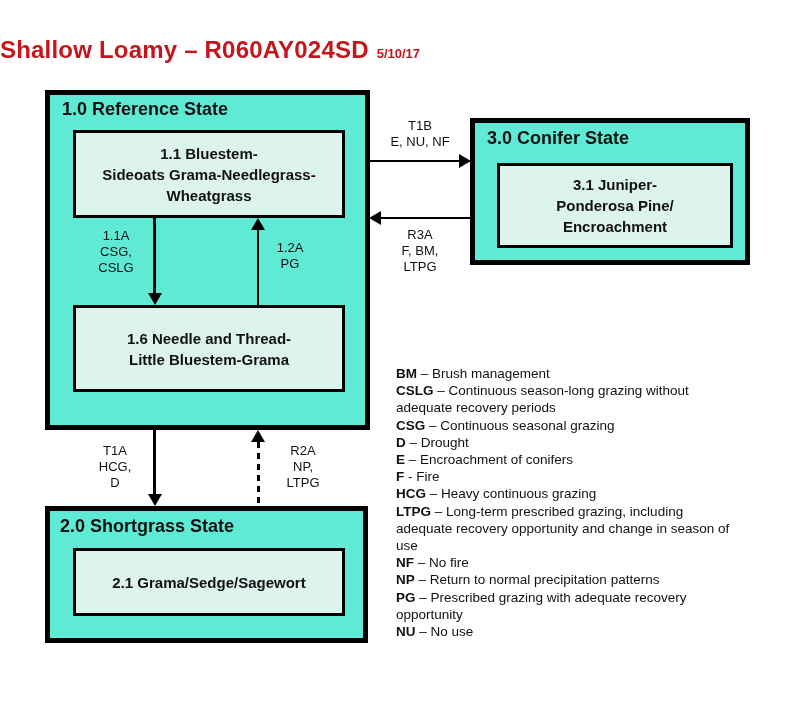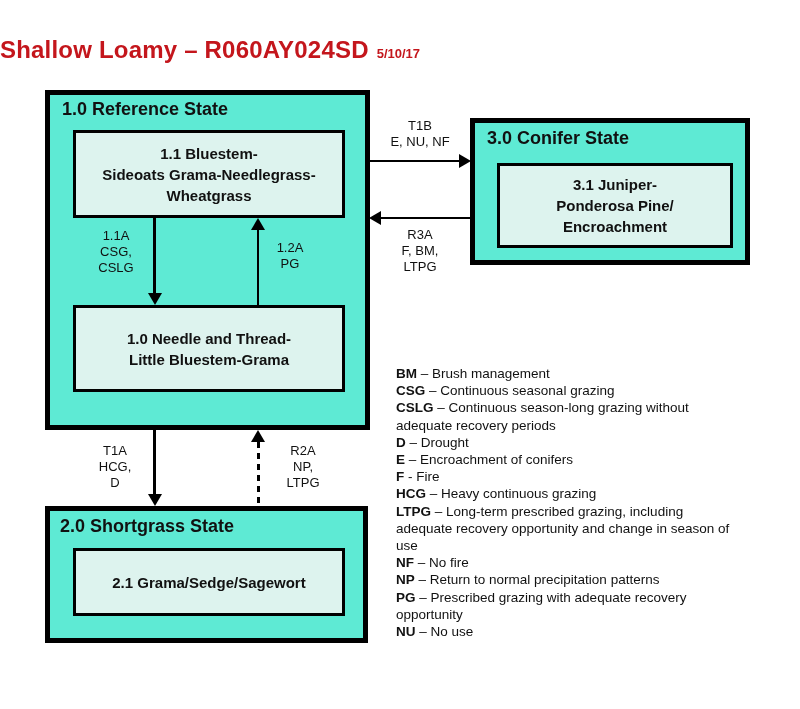--- a/index.html
+++ b/index.html
@@ -54,21 +54,21 @@
 
   <div class="title-wrap">
     <span class="title-main">Shallow Loamy – R060AY024SD</span><span class="title-date">5/10/17</span>
   </div>
 
   <div class="state" style="left:45px; top:90px; width:325px; height:340px;">
     <div class="state-label" style="left:12px; top:4px;">1.0 Reference State</div>
     <div class="community" style="left:23px; top:35px; width:272px; height:88px;">1.1 Bluestem-
 Sideoats Grama-Needlegrass-
 Wheatgrass</div>
-    <div class="community" style="left:23px; top:210px; width:272px; height:87px;">1.0 Needle and Thread-
+    <div class="community" style="left:23px; top:210px; width:272px; height:87px;">1.6 Needle and Thread-
 Little Bluestem-Grama</div>
   </div>
 
   <div class="state" style="left:470px; top:118px; width:280px; height:147px;">
     <div class="state-label" style="left:12px; top:5px;">3.0 Conifer State</div>
     <div class="community" style="left:22px; top:40px; width:236px; height:85px;">3.1 Juniper-
 Ponderosa Pine/
 Encroachment</div>
   </div>
 
@@ -130,23 +130,23 @@
     <div class="ah ah-up" style="left:251px; top:430px;"></div>
   </div>
   <div class="tlabel" style="left:272px; top:443px; width:62px;">
     <span class="code">R2A</span>
     <span class="drivers">NP,
 LTPG</span>
   </div>
 
   <div class="legend">
     <div class="legend-item"><b>BM</b> <span class="ldesc">– Brush management</span></div>
-    <div class="legend-item"><b>CSG</b> <span class="ldesc">– Continuous seasonal grazing</span></div>
     <div class="legend-item"><b>CSLG</b> <span class="ldesc">– Continuous season-long grazing without
 adequate recovery periods</span></div>
+    <div class="legend-item"><b>CSG</b> <span class="ldesc">– Continuous seasonal grazing</span></div>
     <div class="legend-item"><b>D</b> <span class="ldesc">– Drought</span></div>
     <div class="legend-item"><b>E</b> <span class="ldesc">– Encroachment of conifers</span></div>
     <div class="legend-item"><b>F</b> <span class="ldesc">- Fire</span></div>
     <div class="legend-item"><b>HCG</b> <span class="ldesc">– Heavy continuous grazing</span></div>
     <div class="legend-item"><b>LTPG</b> <span class="ldesc">– Long-term prescribed grazing, including
 adequate recovery opportunity and change in season of
 use</span></div>
     <div class="legend-item"><b>NF</b> <span class="ldesc">– No fire</span></div>
     <div class="legend-item"><b>NP</b> <span class="ldesc">– Return to normal precipitation patterns</span></div>
     <div class="legend-item"><b>PG</b> <span class="ldesc">– Prescribed grazing with adequate recovery

